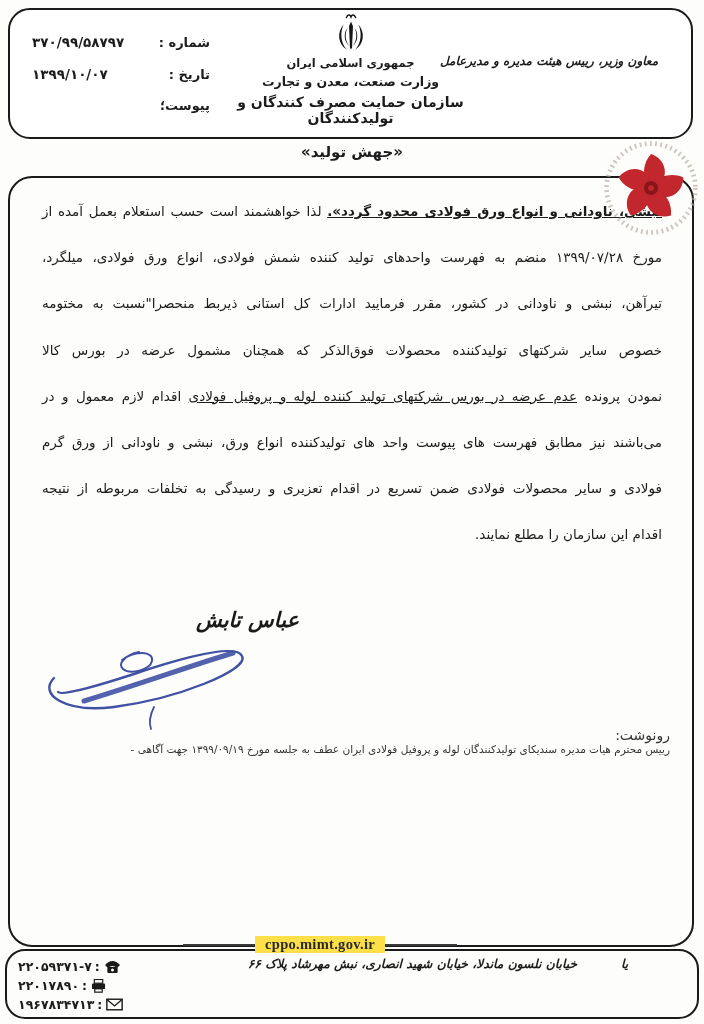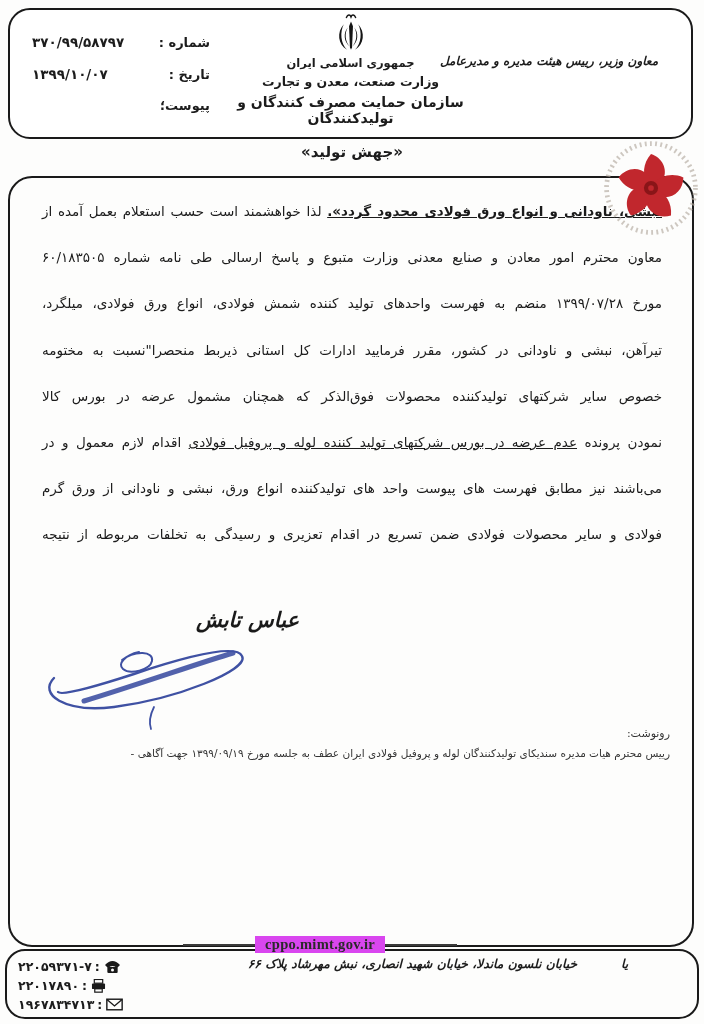--- a/index.html
+++ b/index.html
@@ -58,30 +58,30 @@
   .sig-name{
     position:absolute;top:4px;right:2px;font-size:21px;font-weight:bold;
     font-style:italic;color:#1a1a1a;
   }
   .sig-ink{position:absolute;top:22px;left:0;}
   
   .cc{
     position:absolute;top:727px;right:34px;left:100px;z-index:2;
     text-align:right;font-size:10.5px;color:#333;
   }
-  .cc-label{margin-bottom:7px;font-size:11px;}
+  .cc-label{font-size:14px;}
   
   .website-row{
     position:absolute;top:936px;left:0;right:0;z-index:4;
     display:flex;justify-content:center;align-items:center;transform:translateX(-32px);
     direction:ltr;
   }
   .webline{width:72px;height:2px;background:#3a3a3a;}
   .webtext{
-    padding:0 10px;background:#d946ef;font-family:"Liberation Serif",serif;
+    padding:0 10px;background:#fde047;font-family:"Liberation Serif",serif;
     font-weight:bold;font-size:14.5px;color:#2a2a2a;letter-spacing:.3px;
   }
   .footer-box{
     position:absolute;left:5px;right:5px;top:949px;height:66px;
     border:2.5px solid #1a1a1a;border-radius:20px;background:transparent;z-index:1;
   }
   .contacts{
     position:absolute;left:18px;top:957px;width:152px;z-index:2;direction:ltr;
     font-size:12.5px;font-weight:bold;letter-spacing:1px;
   }
@@ -148,27 +148,27 @@
       <use href="#petal" transform="rotate(288)"></use>
     </g>
     <circle r="7.5" fill="#8a1518"></circle>
     <circle r="3" fill="#c1272d"></circle>
   </svg>
 
   <div class="body-box"></div>
 
   <div class="body-text">
     <div class="bline"><span class="emph">نبشی، ناودانی و انواع ورق فولادی محدود گردد».</span><span> لذا خواهشمند است حسب استعلام بعمل آمده از</span></div>
-    <div class="bline">معاون محترم امور معادن و صنایع معدنی وزارت متبوع و پاسخ ارسالی طی نامه شماره ۶۰/۱۸۳۵۰۵</div>
     <div class="bline">مورخ ۱۳۹۹/۰۷/۲۸ منضم به فهرست واحدهای تولید کننده شمش فولادی، انواع ورق فولادی، میلگرد،</div>
     <div class="bline">تیرآهن، نبشی و ناودانی در کشور، مقرر فرمایید ادارات کل استانی ذیربط منحصرا"نسبت به مختومه</div>
     <div class="bline">خصوص سایر شرکتهای تولیدکننده محصولات فوق‌الذکر که همچنان مشمول عرضه در بورس کالا</div>
     <div class="bline"><span>نمودن پرونده </span><span class="uline">عدم عرضه در بورس شرکتهای تولید کننده لوله و پروفیل فولادی</span><span> اقدام لازم معمول و در</span></div>
     <div class="bline">می‌باشند نیز مطابق فهرست های پیوست واحد های تولیدکننده انواع  ورق، نبشی و ناودانی از ورق گرم</div>
     <div class="bline">فولادی و سایر محصولات فولادی ضمن تسریع در اقدام تعزیری و رسیدگی به تخلفات مربوطه از نتیجه</div>
+    <div class="bline last">اقدام این سازمان را مطلع نمایند.</div>
   </div>
 
   <div class="signature">
     <div class="sig-name">عباس تابش</div>
     <svg class="sig-ink" width="245" height="106" viewBox="0 0 245 106">
       <g fill="none" stroke="#3f51a3" stroke-linecap="round">
         <path d="M18,52 C2,68 28,87 78,81 C140,73 214,44 206,30 C200,18 152,30 98,48 C58,61 26,70 22,66" stroke-width="2.4"></path>
         <path d="M48,75 C95,61 166,36 197,27" stroke-width="5" opacity="0.9"></path>
         <path d="M86,34 C99,24 118,25 116,35 C114,44 94,49 87,43 C81,38 89,29 103,26" stroke-width="2"></path>
         <path d="M118,81 C114,89 113,97 115,103" stroke-width="1.8"></path>

